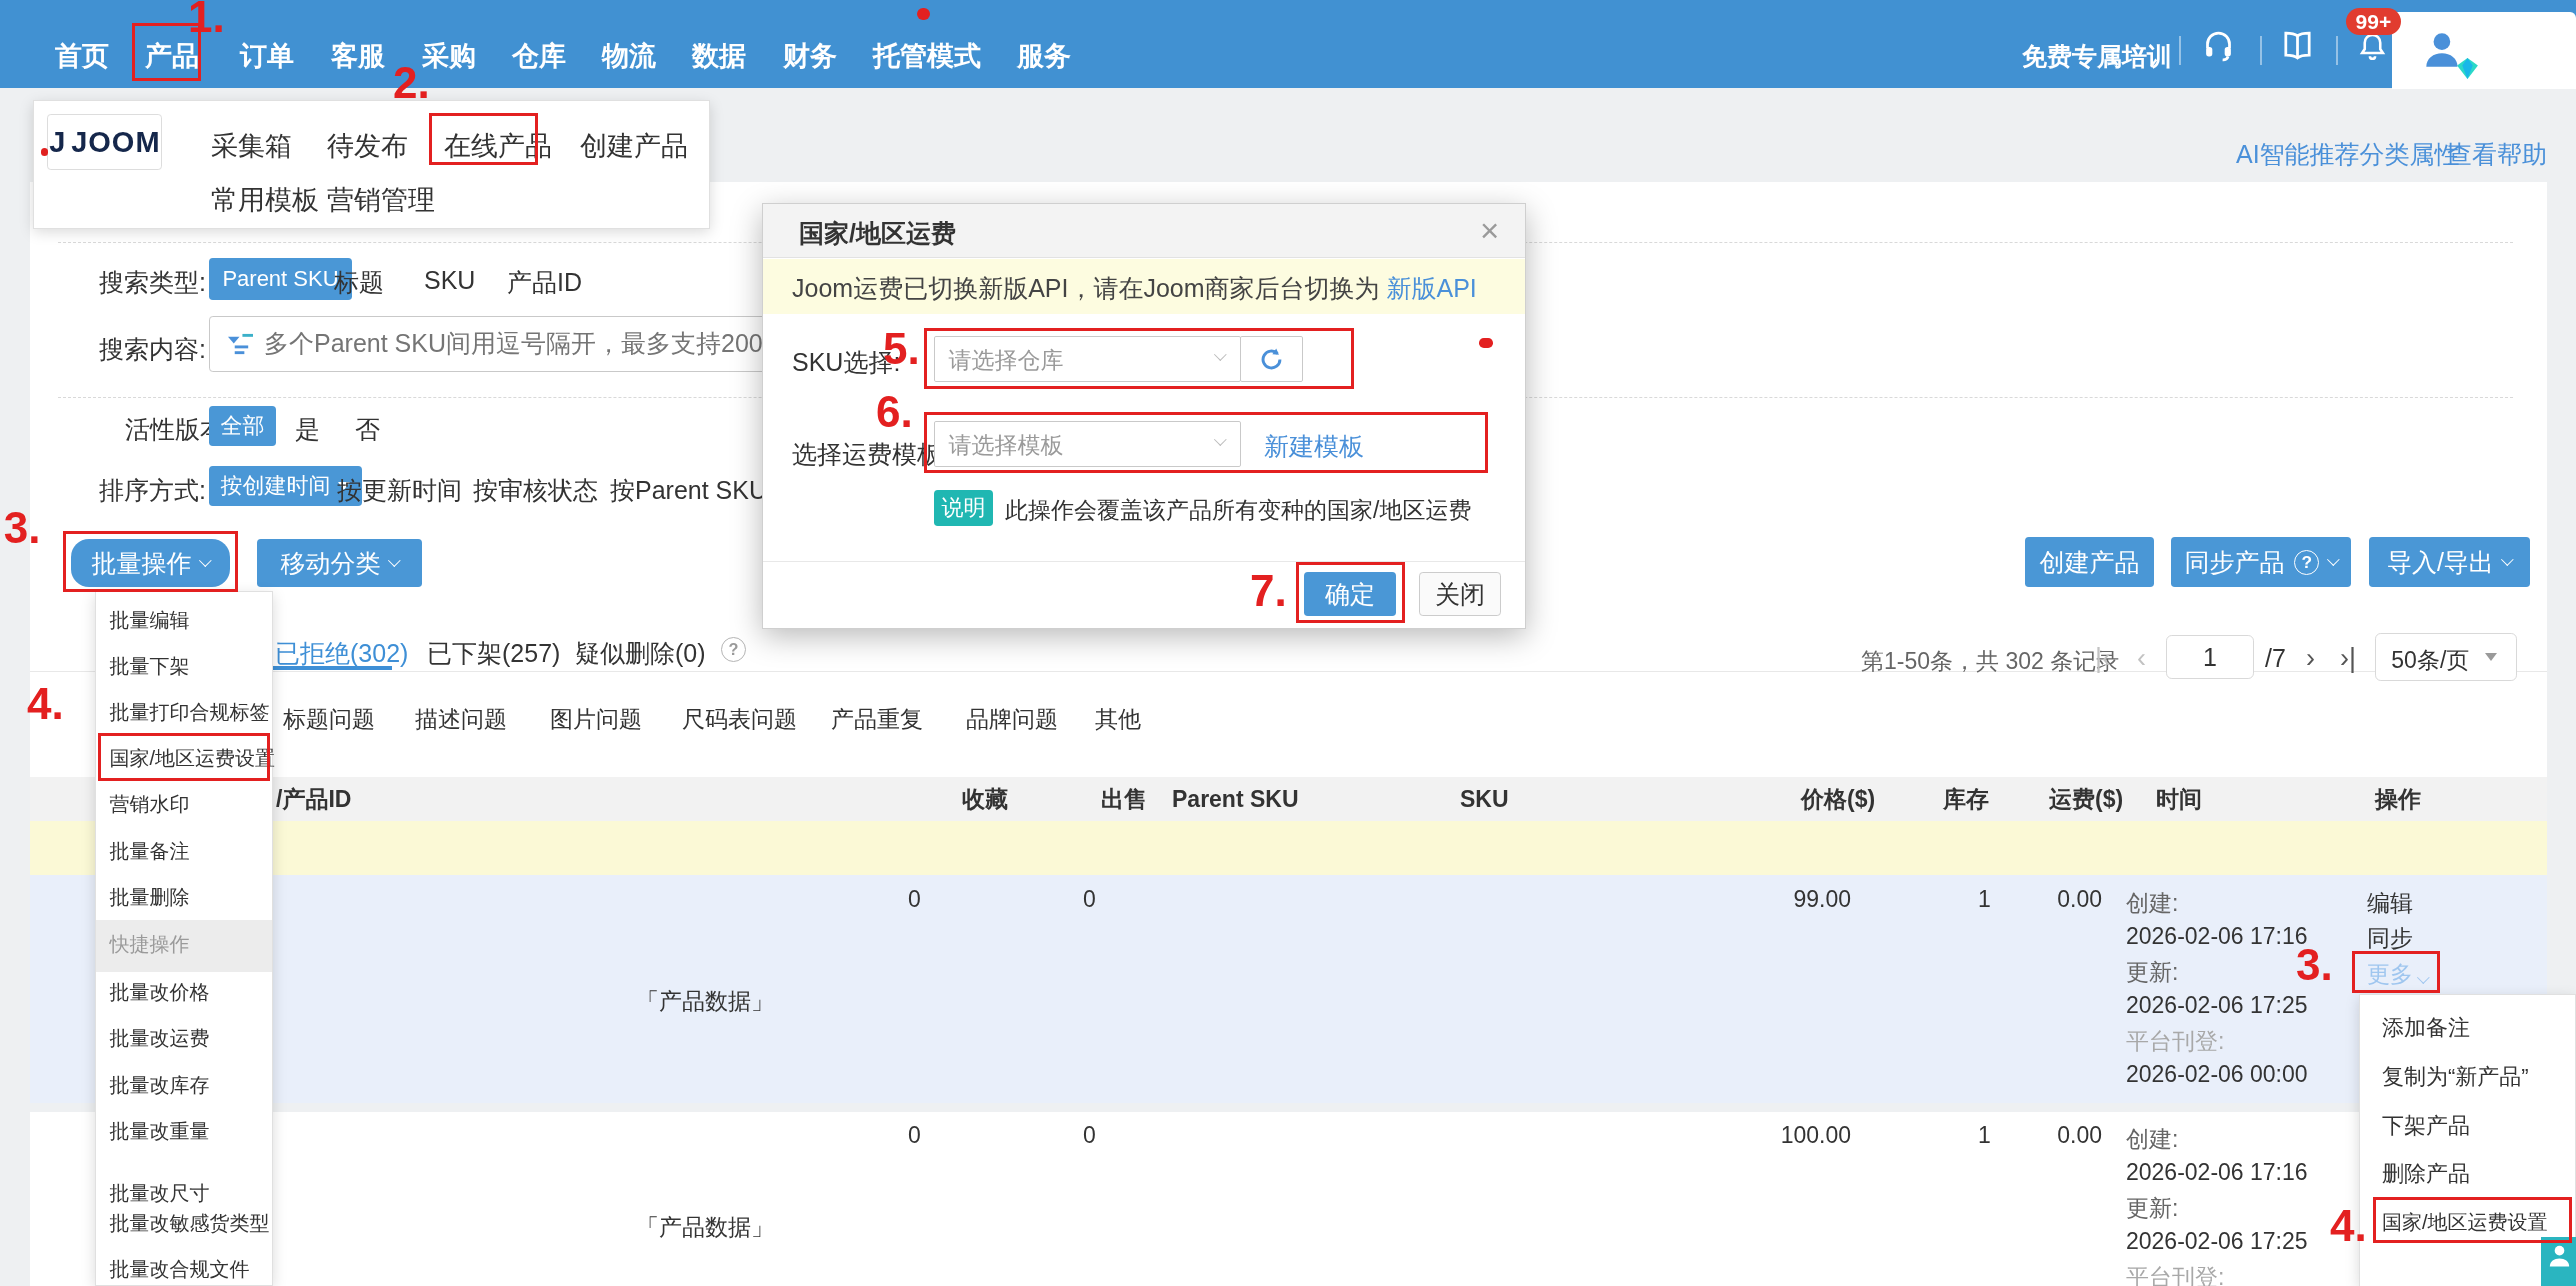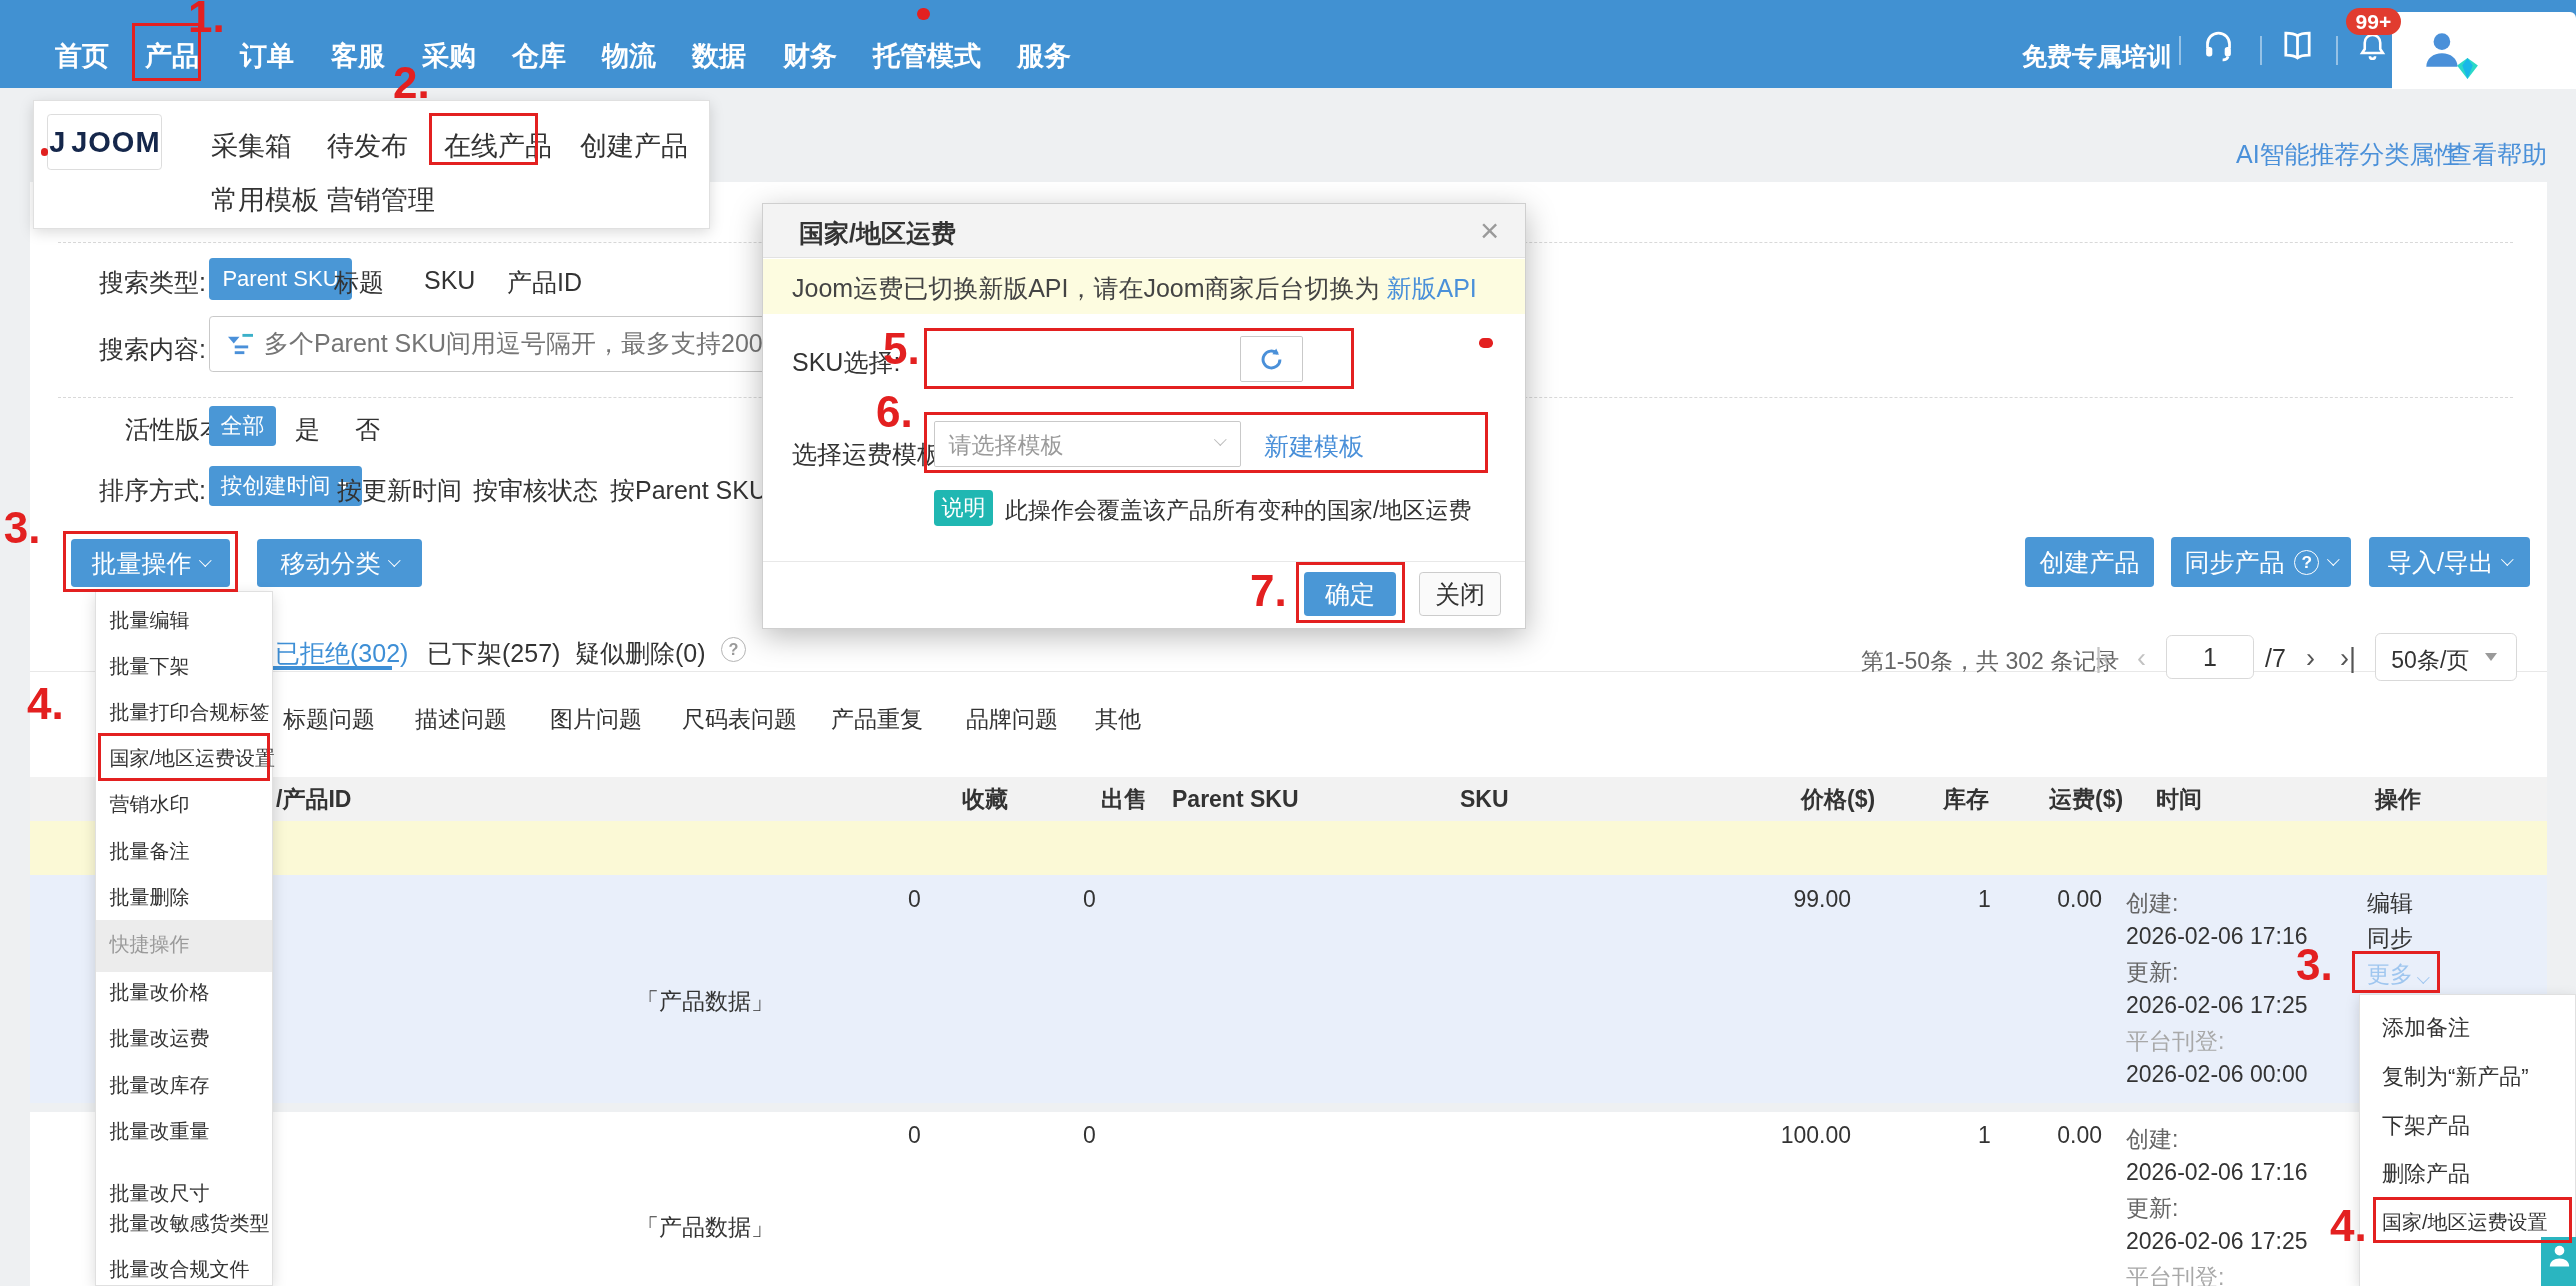--- a/index.html
+++ b/index.html
@@ -71,21 +71,21 @@
 
 <div class="lbl" style="left:99px;top:474px;">排序方式:</div>
 <div class="chip" style="left:209px;top:466px;height:40px;padding:0 11.5px;">
     <span>按创建时间</span>
     <span class="tri-w"></span>
   </div>
 <div class="opt" style="left:337px;top:474px;">按更新时间</div>
 <div class="opt" style="left:473px;top:474px;">按审核状态</div>
 <div class="opt" style="left:610px;top:474px;">按Parent SKU</div>
 
-<div class="btn-blue" style="left:71px;top:539px;width:159px;height:48px;">
+<div class="btn-blue" style="left:71px;top:539px;width:159px;height:48px;border-radius:18px;">
     <span>批量操作</span>
     <span class="chv-sm"></span>
   </div>
 <div class="btn-blue" style="left:257px;top:539px;width:165px;height:48px;">
     <span>移动分类</span>
     <span class="chv-sm"></span>
   </div>
 <div class="btn-blue" style="left:2025px;top:537px;width:129px;height:50px;">创建产品</div>
 <div class="btn-blue" style="left:2171px;top:537px;width:180px;height:50px;">
     <span>同步产品</span>
@@ -266,20 +266,24 @@
 
 <div class="abs" style="left:762px;top:203px;width:764px;height:426px;background:#fff;border:1px solid #cfcfcf;box-shadow:0 7.7px 29px rgba(0,0,0,.28);z-index:70;">
   <div class="abs" style="left:0;top:0;width:762px;height:54px;background:#f3f3f3;border-bottom:1px solid #e2e2e2;">
     <span class="abs" style="left:36px;top:12.5px;font-size:25px;font-weight:700;color:#333;">国家/地区运费</span>
     <span class="abs" style="left:717px;top:7.7px;font-size:33px;color:#9a9a9a;cursor:pointer;">×</span>
   </div>
   <div class="abs" style="left:0;top:55px;width:762px;height:55px;background:#fdfce0;">
     <span class="abs" style="left:29px;top:12.5px;font-size:25px;color:#444;white-space:nowrap;"><span>Joom运费已切换新版API，请在Joom商家后台切换为</span> <span class="link">新版API</span></span>
   </div>
   <span class="abs" style="left:29px;top:142px;font-size:25px;">SKU选择:</span>
+  <div class="select" style="left:171px;top:132px;width:307px;height:46px;">
+    <span class="ph">请选择仓库</span>
+    <span class="sc chv-sm"></span>
+  </div>
   <div class="abs" style="left:477px;top:132px;width:63px;height:46px;border:1px solid #c9c9c9;border-radius:1.9px;background:#fff;display:flex;align-items:center;justify-content:center;cursor:pointer;">
     <svg width="27" height="27" viewBox="0 0 24 24">
         <path d="M19.5 12a7.5 7.5 0 1 1-2.2-5.3" stroke="#4a90d9" stroke-width="2.6" fill="none"></path>
         <polygon points="16.2,2.2 18.6,7.8 12.8,7.4" fill="#4a90d9"></polygon>
       </svg>
   </div>
   <span class="abs" style="left:29px;top:234px;font-size:25px;">选择运费模板:</span>
   <div class="select" style="left:171px;top:217px;width:307px;height:46px;">
     <span class="ph">请选择模板</span>
     <span class="sc chv-sm"></span>

